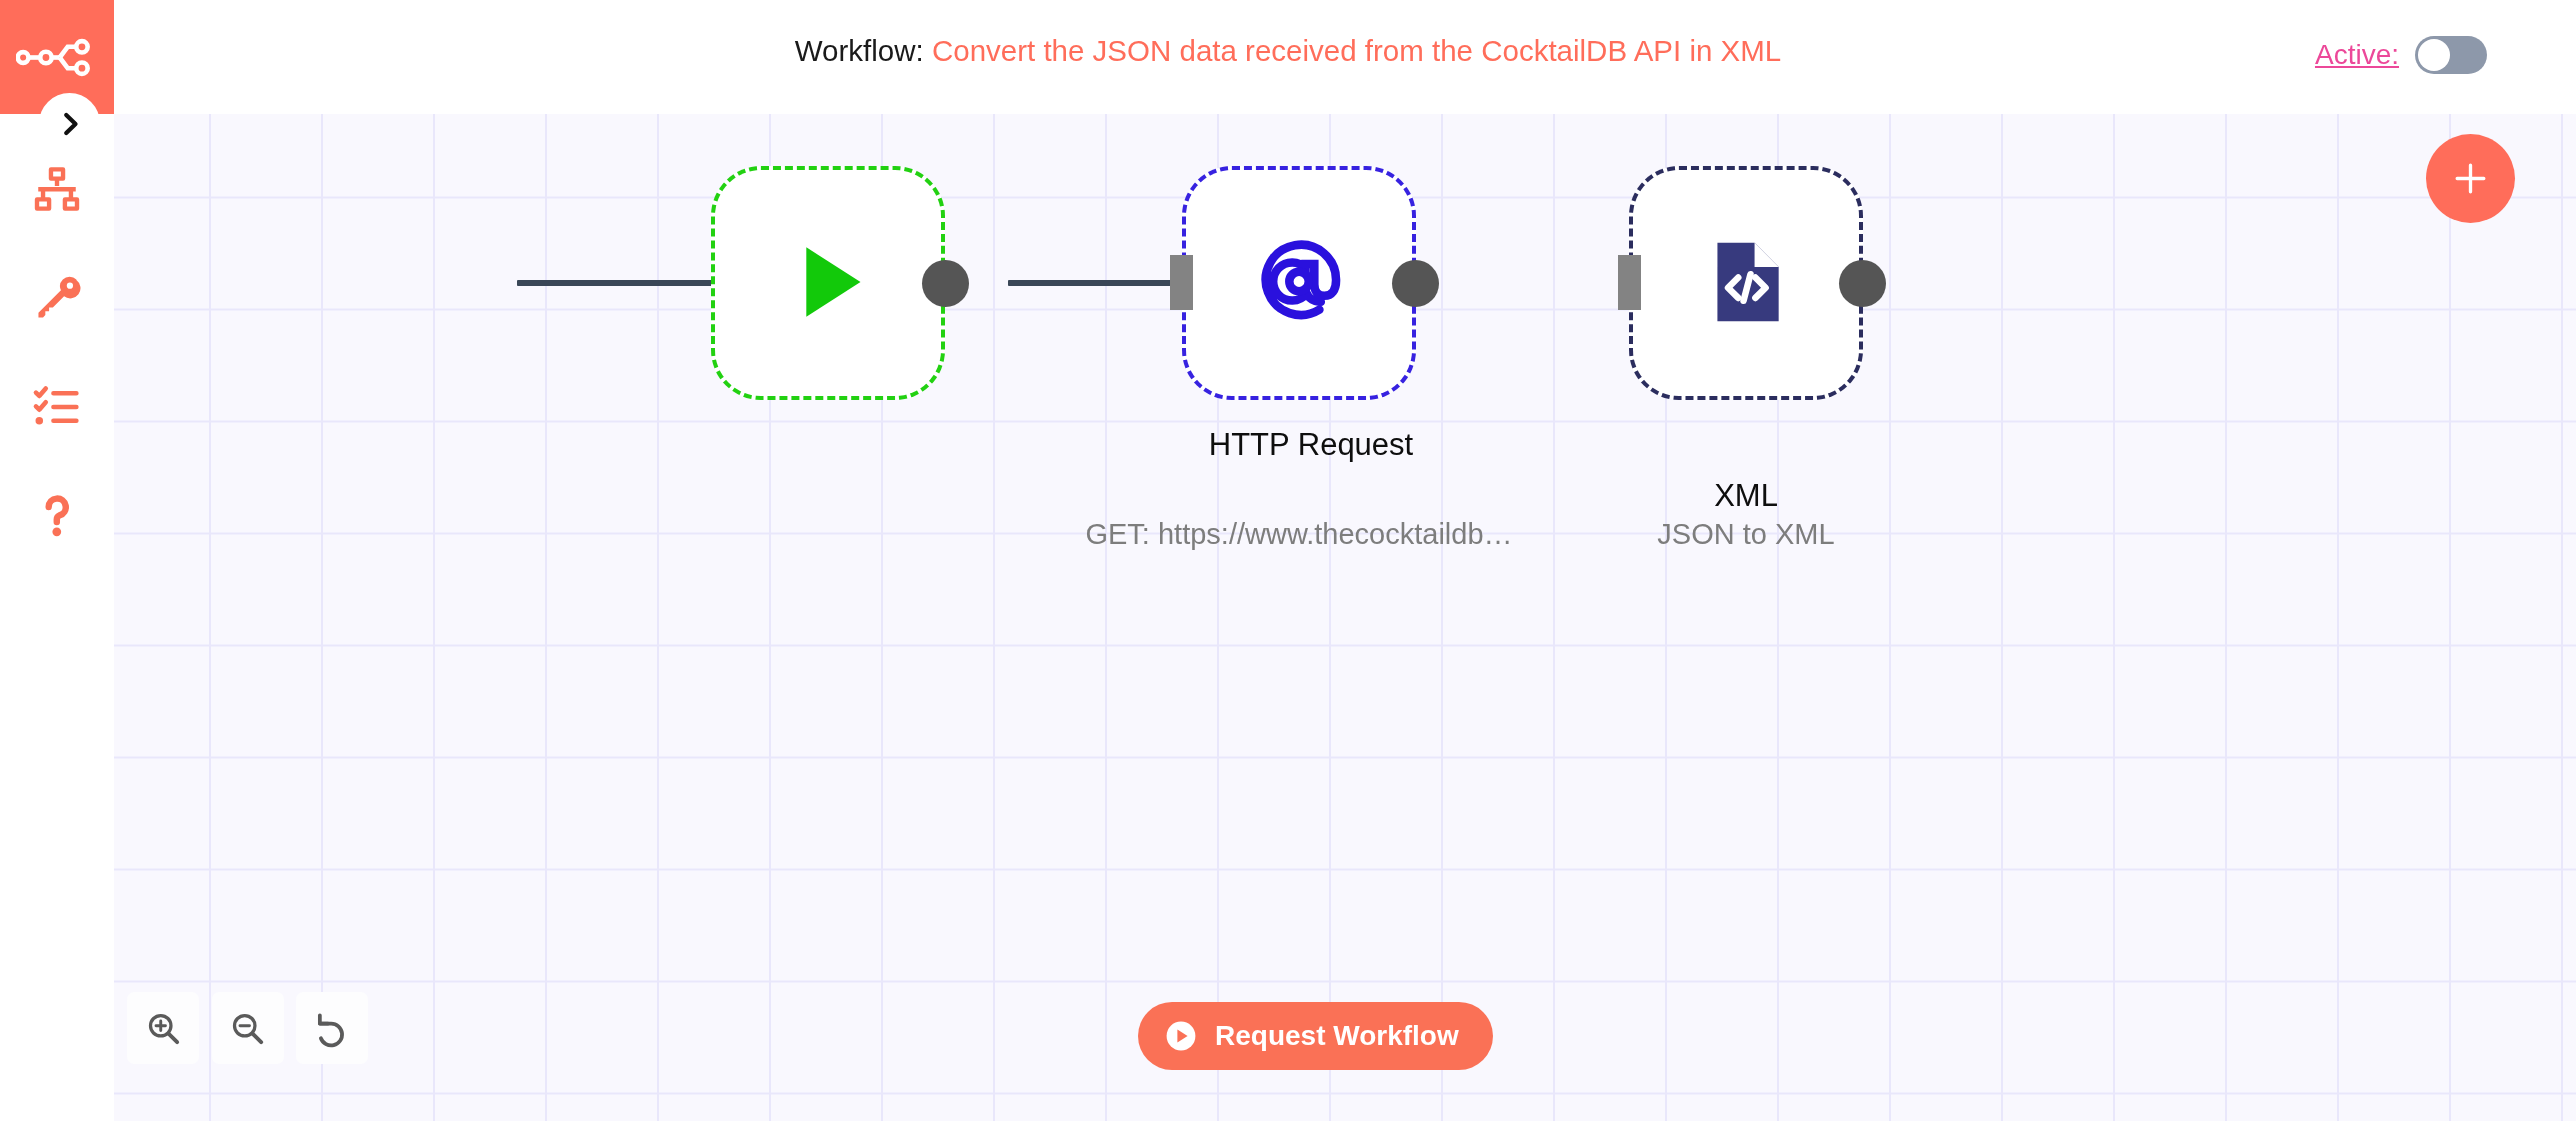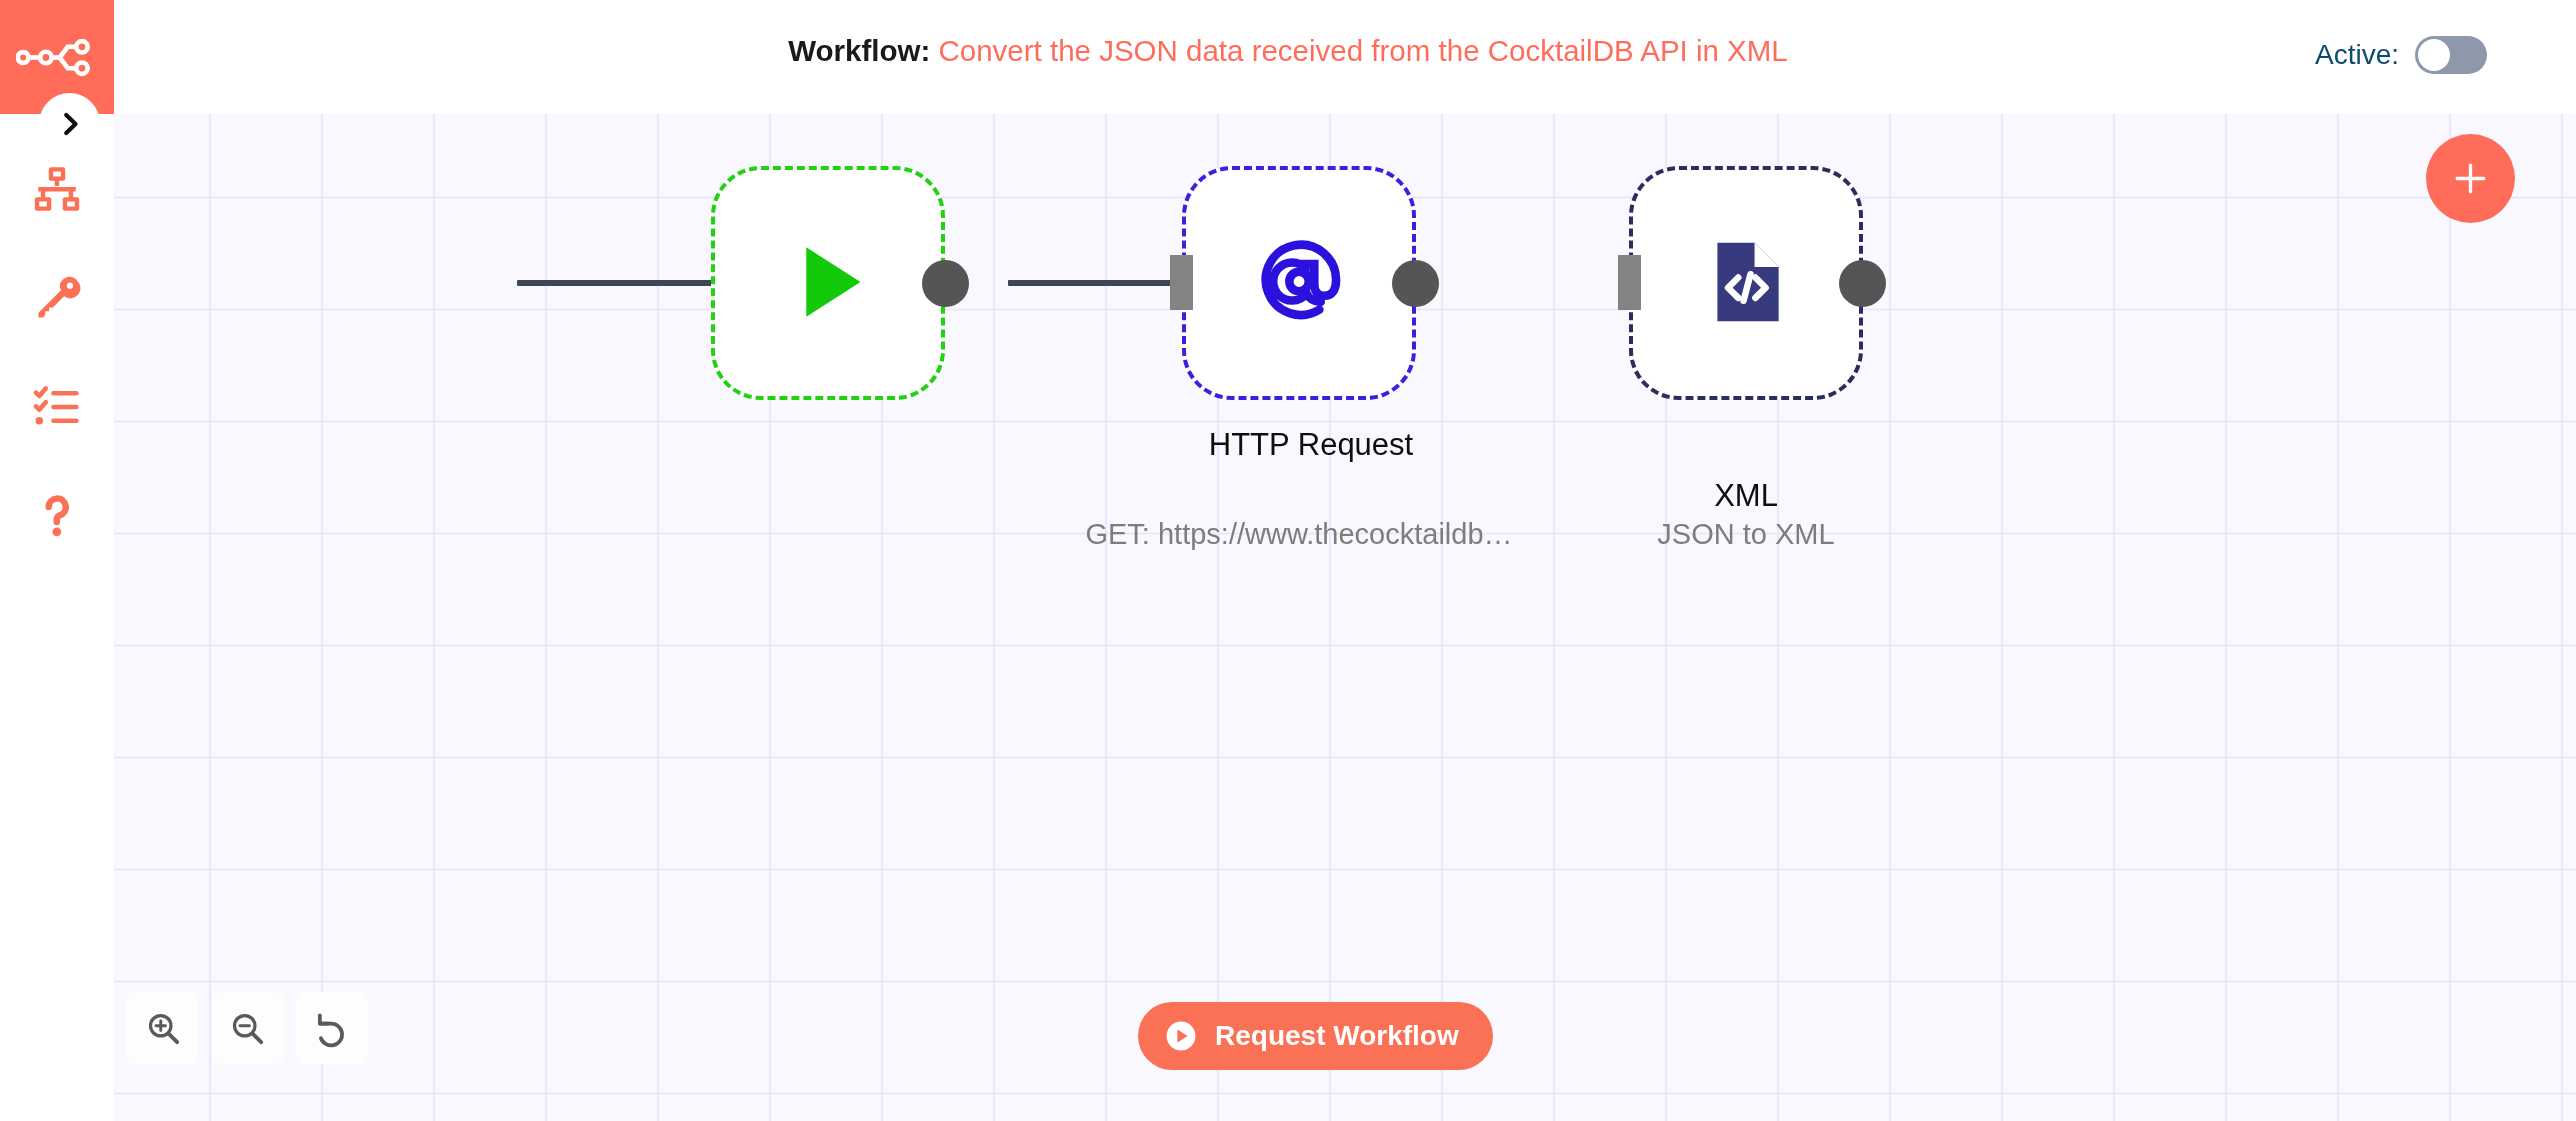--- a/index.html
+++ b/index.html
@@ -31,38 +31,39 @@
   .header-title {
     position: absolute;
     left: 0; right: 0;
     top: 34px;
     text-align: center;
     font-size: 29.5px;
     white-space: nowrap;
   }
   .header-title .wf-label {
     color: #1a1a1a;
-    font-weight: bold;
+    font-weight: normal;
   }
   .header-title .wf-name {
     color: #ff6d5a;
     font-weight: normal;
   }
 
   .active-group {
     position: absolute;
     right: 89px;
     top: 36px;
     display: flex;
     align-items: center;
     gap: 16px;
   }
   .active-label {
     font-size: 28px;
-    color: #0c4a6e;
+    color: #ec4899;
+    text-decoration: underline;
   }
   .toggle {
     width: 72px;
     height: 38px;
     border-radius: 19px;
     background: #8d98aa;
     position: relative;
     cursor: pointer;
   }
   .toggle .knob {

